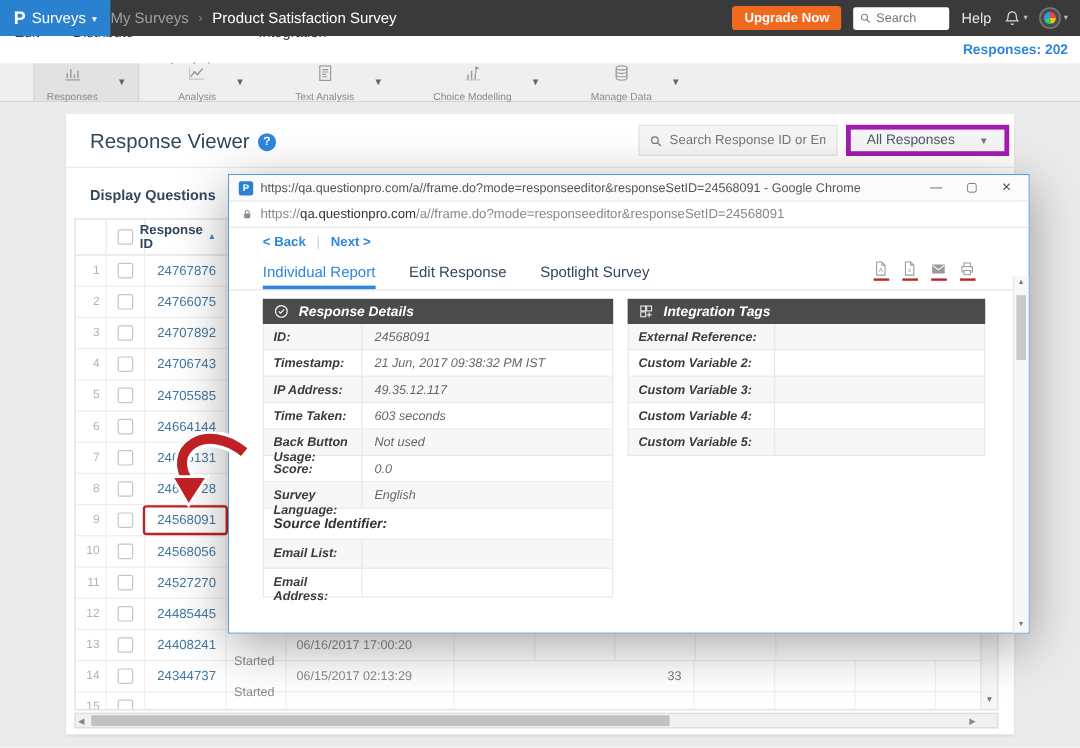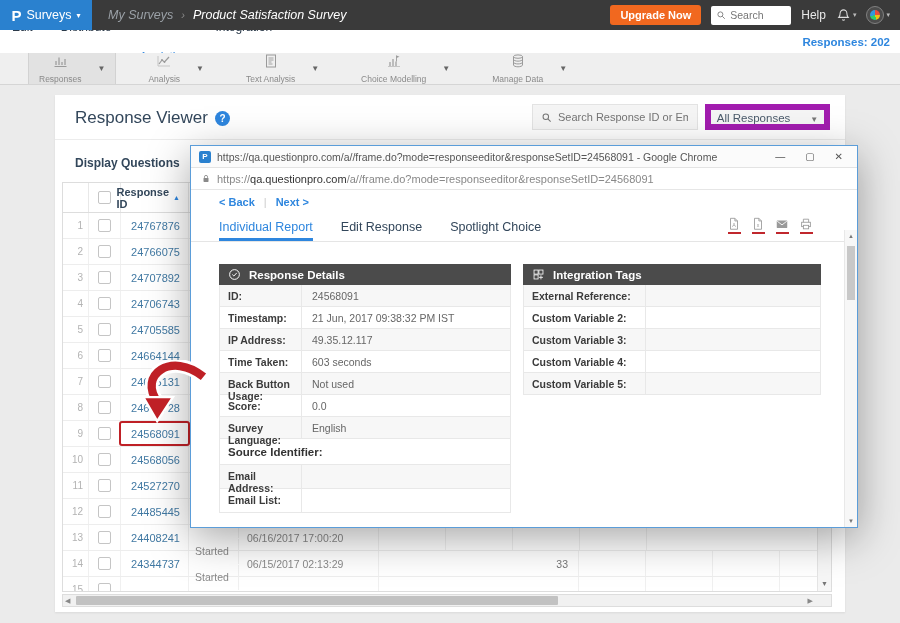--- a/index.html
+++ b/index.html
@@ -5,21 +5,21 @@
   * { margin:0; padding:0; box-sizing:border-box; }
   html,body { width:900px; height:623px; overflow:hidden; }
   body { font-family:"Liberation Sans","DejaVu Sans",sans-serif; background:#ebebeb; position:relative; }
 
   
   .topbar { position:absolute; left:0; top:0; width:900px; height:30px; background:#3a3a3a; display:flex; align-items:center; z-index:5; }
   .logo-block { width:92px; height:30px; background:#2a81cf; display:flex; align-items:center; justify-content:center; gap:5px; cursor:pointer; }
   .logo-p { color:#fff; font-size:15px; font-weight:bold; }
   .logo-block .prod { color:#fff; font-size:12.5px; }
   .caret { font-size:8px; color:#fff; }
-  .crumbs { margin-left:16px; display:flex; align-items:center; gap:8px; font-size:12.5px;font-style:italic; }
+  .crumbs { margin-left:0; display:flex; align-items:center; gap:8px; font-size:12.5px; }
   .crumb-parent { color:#9aa0a6; cursor:pointer; }
   .crumb-sep { color:#8a8a8a; font-size:11px; }
   .crumb-current { color:#fff; }
   .top-right { margin-left:auto; display:flex; align-items:center; gap:10px; padding-right:10px; }
   .upgrade-btn { background:#f1681f; color:#fff; font-size:11px; font-weight:bold; border:none; border-radius:3px; padding:4px 10px; cursor:pointer;margin-left:19px; }
   .top-search { width:80px; height:19px; background:#fff; border-radius:2px; display:flex; align-items:center; padding:0 5px; gap:4px; }
   .top-search input { border:none; outline:none; width:56px; font-size:10.5px; color:#555; background:transparent; }
   .help-link { color:#e8e8e8; font-size:12px; cursor:pointer; }
   .bell-wrap, .avatar-wrap { display:flex; align-items:center; gap:2px; cursor:pointer; }
   .caret-gray { font-size:7px; color:#bbb; }
@@ -40,21 +40,21 @@
   .tool-label { font-size:8.5px; color:#8a8a8a; white-space:nowrap; }
   .tool-caret { font-size:8px; color:#666; }
 
   
   .card { position:absolute; left:55px; top:95px; width:790px; height:517px; background:#fff; box-shadow:0 1px 2px rgba(0,0,0,.08); z-index:1; }
   .card-head { position:relative; height:45px; border-bottom:1px solid #ececec;padding-left:20px; }
   .page-title { position:absolute; left:20px; top:13px; font-size:17px; color:#33475b; display:flex; align-items:center; gap:7px; }
   .help-circle { width:15px; height:15px; border-radius:50%; background:#2e86de; color:#fff; font-size:10px; font-weight:bold; display:flex; align-items:center; justify-content:center; cursor:pointer; }
   .viewer-search { position:absolute; left:477px; top:9px; width:166px; height:26px; background:#f5f5f5; border:1px solid #e3e3e3; display:flex; align-items:center; gap:6px; padding:0 8px; }
   .viewer-search input { border:none; outline:none; background:transparent; font-size:11px; color:#555; width:130px; }
-  .filter-dd { position:absolute; left:650px; top:9px; width:125px; height:26px; background:#f5f5f5; border:6px solid #a21caf; display:flex; align-items:flex-end; justify-content:center; gap:20px; font-size:11.5px; color:#4a5a6a; cursor:pointer; }
+  .filter-dd { position:absolute; left:650px; top:9px; width:136px; height:26px; background:#f5f5f5; border:4px solid #a21caf; display:flex; align-items:center; justify-content:center; gap:20px; font-size:11.5px; color:#4a5a6a; cursor:pointer; }
   .filter-dd .caret2 { font-size:8px; color:#777; }
 
   .display-q { position:absolute; left:20px; top:60px; display:flex; align-items:center; gap:10px; }
   .display-q .dq-label { font-size:12px; font-weight:bold; color:#33475b; }
   .toggle { width:30px; height:15px; border-radius:8px; background:#e0e0e0; border:1px solid #d2d2d2; position:relative; cursor:pointer; }
   .toggle .knob { position:absolute; left:0; top:-1px; width:15px; height:15px; border-radius:50%; background:#fff; border:1px solid #c8c8c8; box-shadow:0 1px 1px rgba(0,0,0,.15); }
 
   
   .rtable { position:absolute; left:7px; top:87px; width:770px; height:410px; border:1px solid #ddd; overflow:hidden; background:#fff; }
   .thead, .trow { display:flex; width:784px; }
@@ -97,21 +97,21 @@
   .backnext { position:absolute; left:28px; top:6px; font-size:11px; font-weight:bold; display:flex; gap:9px; align-items:center; }
   .bn-link { color:#2e86de; cursor:pointer; }
   .bn-sep { color:#ccc; font-weight:normal; }
   .tabsbar { position:absolute; left:0; right:0; top:24px; height:28px; border-bottom:1px solid #e5e5e5; display:flex; align-items:flex-end; padding:0 44px 0 28px; gap:28px; }
   .ptab { font-size:12.5px; color:#33475b; padding-bottom:7px; cursor:pointer; }
   .ptab.active { color:#2e86de; border-bottom:3px solid #2e86de; padding-bottom:4px; }
   .exp-icons { margin-left:auto; display:flex; gap:10px; align-self:center; margin-bottom:4px; }
   .exp-ic { display:flex; flex-direction:column; align-items:center; gap:1px; cursor:pointer; }
   .exp-ic .ul { width:13px; height:2px; background:#c0272d; }
 
-  .panels { position:absolute; left:28px; top:74px; display:flex; gap:12px; }
+  .panels { position:absolute; left:28px; top:59px; display:flex; gap:12px;font-style:italic; }
   .panel { background:#fff; }
   .panel-rd { width:292px; }
   .panel-it { width:298px; }
   .panel-head { height:21px; background:#4b4b4b; color:#fff; font-size:11.5px; font-weight:bold; display:flex; align-items:center; gap:8px; padding:0 9px; }
   .prow { display:flex; border:1px solid #e8e8e8; border-top:none; height:22px; align-items:stretch; }
   .prow:nth-child(odd) { background:#f7f7f7; }
   .plabel { font-size:10.5px; font-weight:bold; color:#3b3b3b; padding:5px 8px; flex:none; }
   .panel-rd .plabel { width:81px; }
   .panel-it .plabel { width:121px; }
   .pvalue { flex:1; font-size:10.5px; color:#666; padding:5px 10px; border-left:1px solid #e8e8e8; }
@@ -525,21 +525,21 @@
   <div class="pcontent">
     <div class="backnext">
       <span class="bn-link">&lt; Back</span>
       <span class="bn-sep">|</span>
       <span class="bn-link">Next &gt;</span>
     </div>
     <div class="tabsbar">
       <span id="ptabs" style="display:flex;gap:28px;">
           <span class="ptab active">Individual Report</span>
           <span class="ptab">Edit Response</span>
-          <span class="ptab">Spotlight Choice</span>
+          <span class="ptab">Spotlight Survey</span>
         </span>
       <span class="exp-icons">
         <span class="exp-ic">
           <svg width="14" height="14" viewBox="0 0 16 16">
               <path d="M4 1.5h5l3 3V14H4z" fill="none" stroke="#9a9a9a"></path>
               <path d="M9 1.5v3h3" fill="none" stroke="#9a9a9a"></path>
               <text x="8" y="11.5" font-size="6" text-anchor="middle" fill="#9a9a9a">A</text>
             </svg>
           <span class="ul"></span>
         </span>
@@ -604,25 +604,25 @@
               <div class="pvalue">0.0</div>
             </div>
             <div class="prow">
               <div class="plabel">Survey Language:</div>
               <div class="pvalue">English</div>
             </div>
           </div>
         <div class="psection">Source Identifier:</div>
         <div id="rd-rows2">
             <div class="prow tall">
+              <div class="plabel">Email List:</div>
+              <div class="pvalue"></div>
+            </div>
+            <div class="prow tall">
               <div class="plabel">Email Address:</div>
-              <div class="pvalue"></div>
-            </div>
-            <div class="prow tall">
-              <div class="plabel">Email List:</div>
               <div class="pvalue"></div>
             </div>
           </div>
       </div>
       <div class="panel panel-it">
         <div class="panel-head">
           <svg width="13" height="13" viewBox="0 0 16 16">
               <rect x="2.5" y="2.5" width="5" height="5" fill="none" stroke="#fff"></rect>
               <rect x="8.5" y="2.5" width="5" height="5" fill="none" stroke="#fff"></rect>
               <rect x="2.5" y="8.5" width="5" height="5" fill="none" stroke="#fff"></rect>

